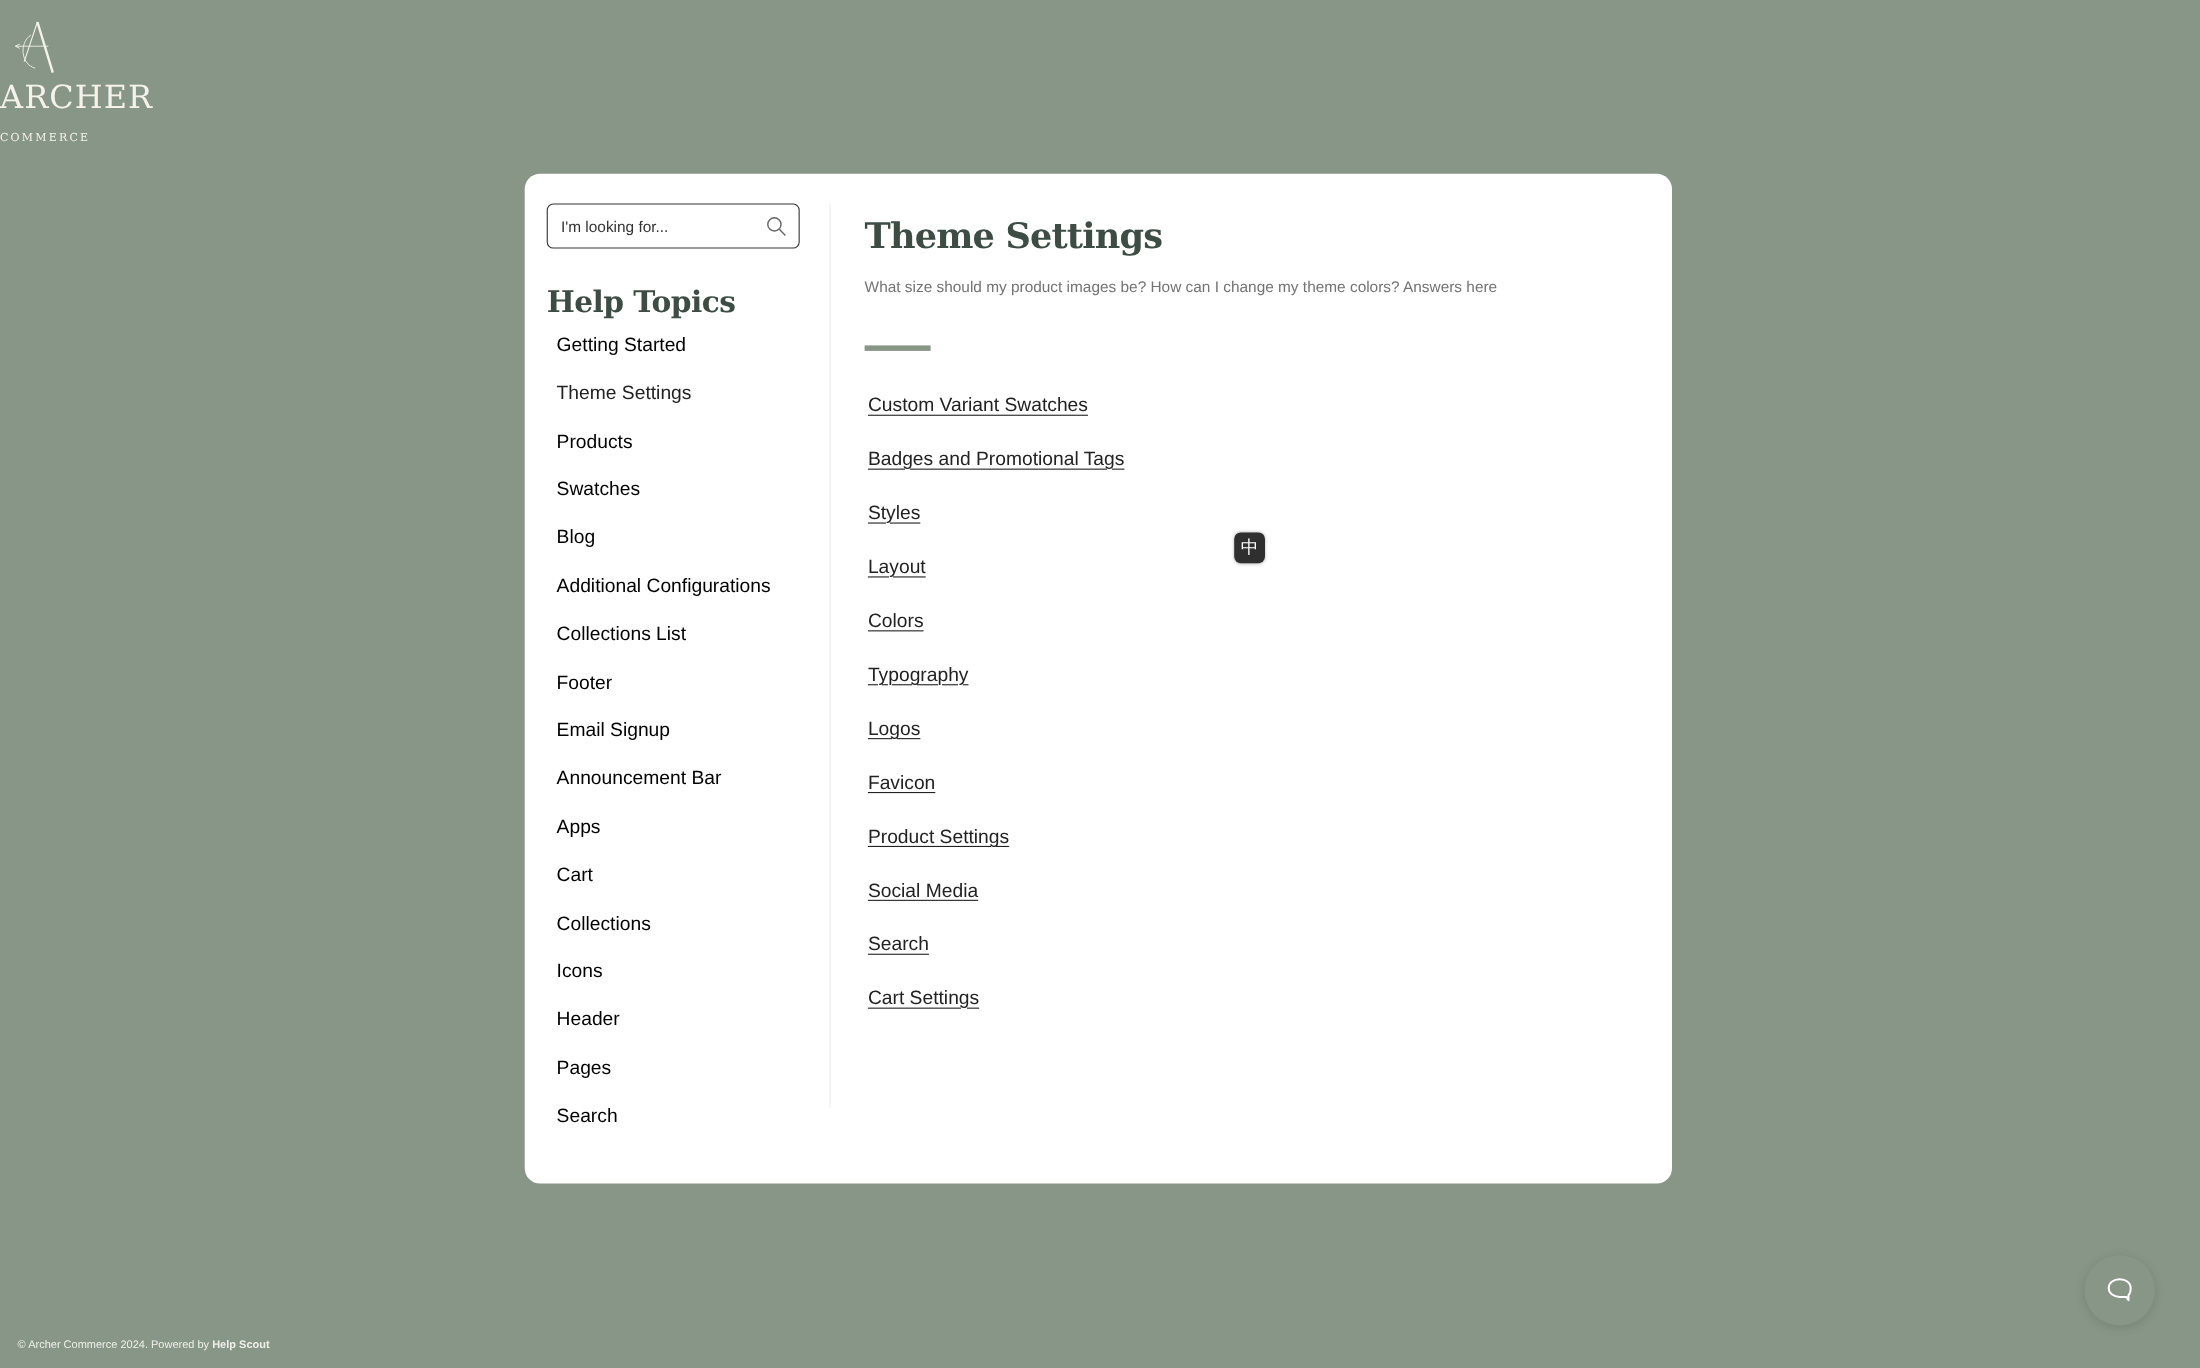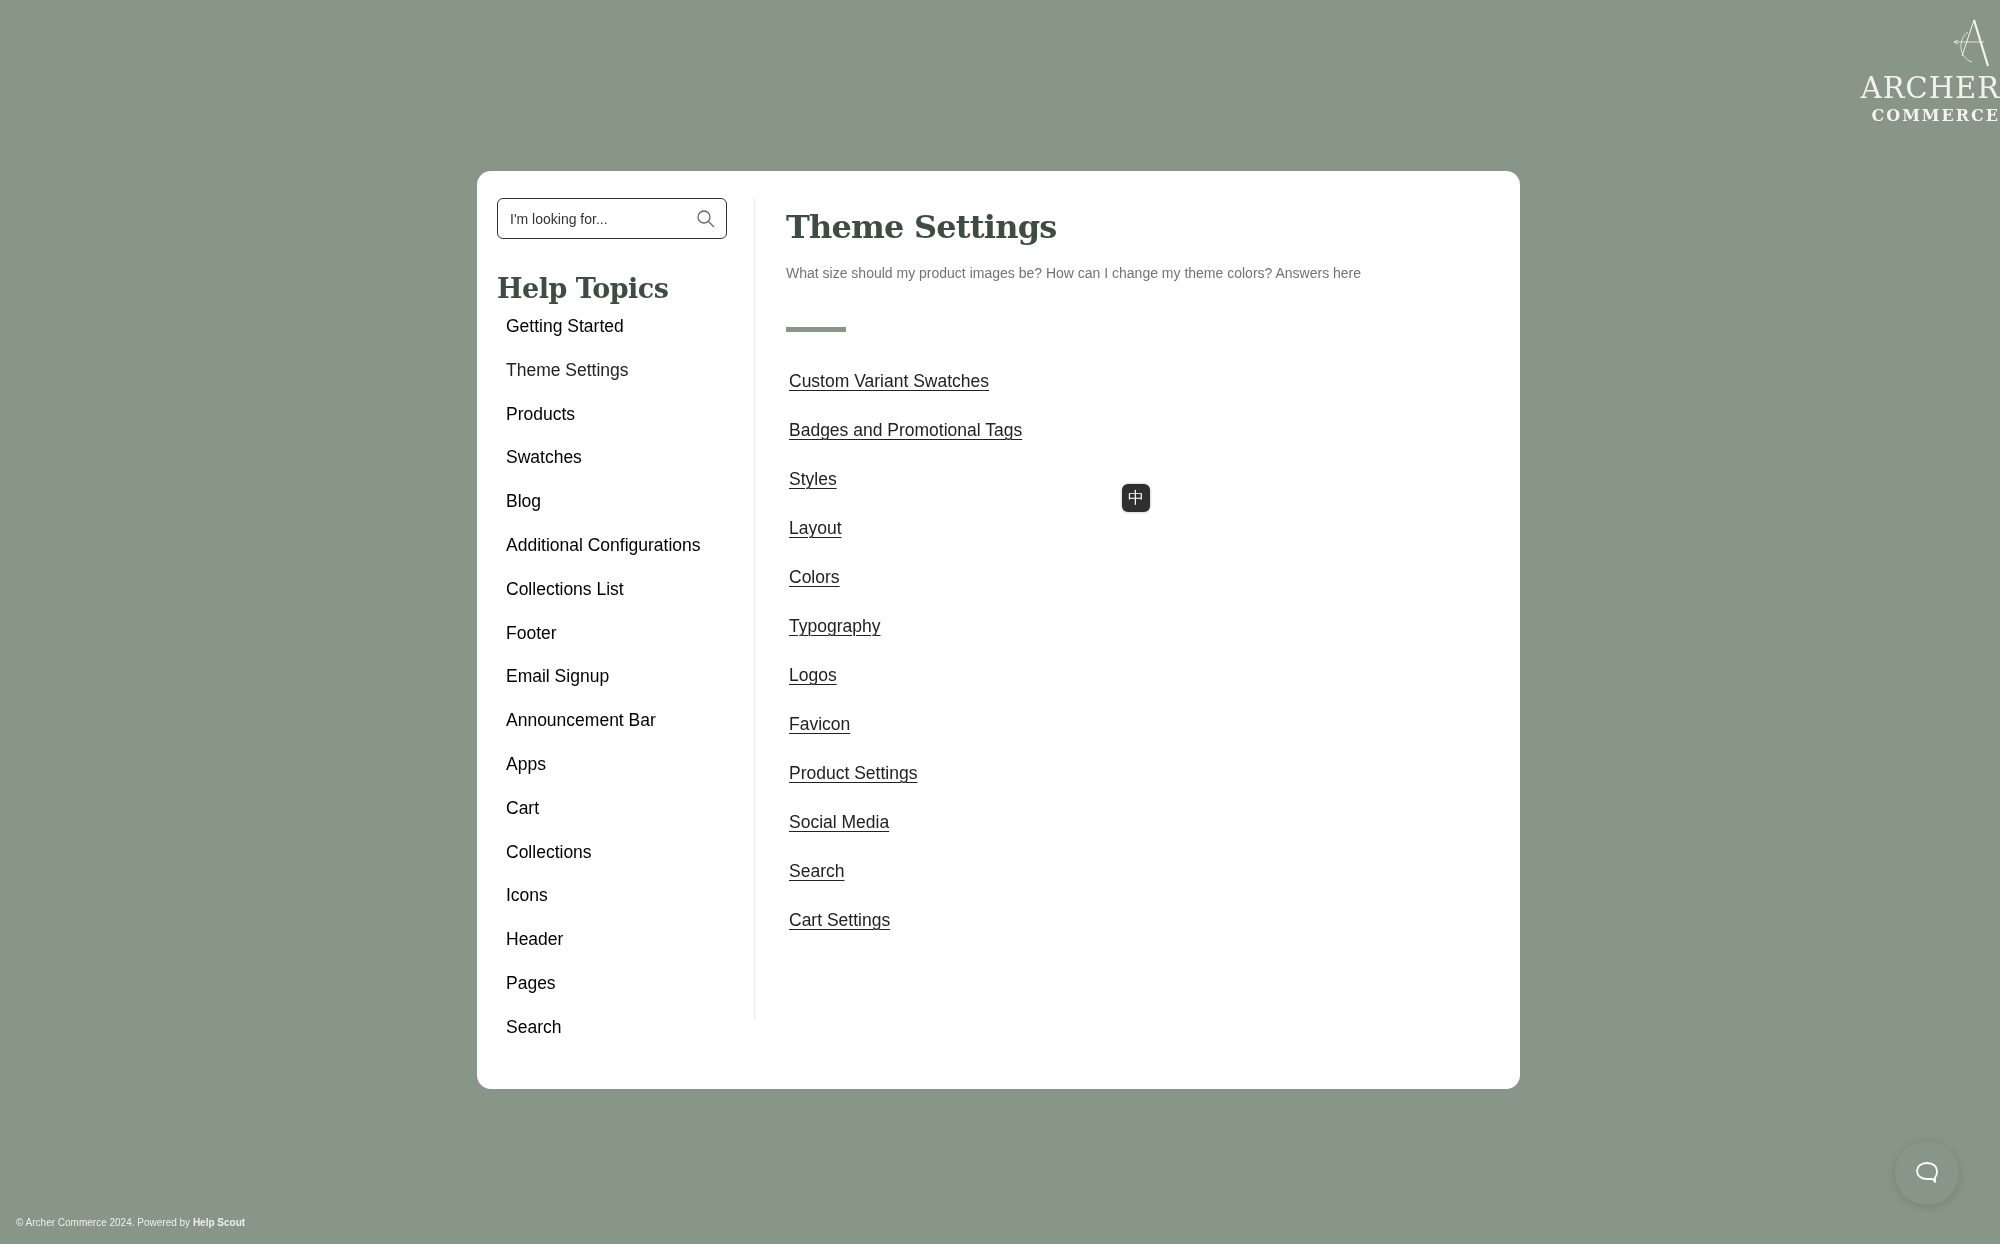--- a/index.html
+++ b/index.html
@@ -5,34 +5,34 @@
     html, body { margin: 0; padding: 0; }
     body {
       width: 2000px; height: 1244px;
       background: #879686;
       position: relative;
       overflow: hidden;
       font-family: "Liberation Sans", "DejaVu Sans", sans-serif;
     }
     .logo {
       position: absolute; left: 0; width: 2000px; top: 18px;
-      display: flex; flex-direction: column; align-items: flex-end;
+      display: flex; flex-direction: column; align-items: flex-start;
       color: #f4f2ea;
     }
     .logo .mark { width: 60px; height: 52px; }
     .logo .name {
       font-family: "DejaVu Serif", serif;
       font-size: 29px; letter-spacing: 1px; margin-top: 2px; line-height: 32px;
     }
     .logo .sub {
       font-family: "DejaVu Serif", serif;
-      font-size: 16px; letter-spacing: 2px; margin-top: 2px; font-weight: bold;
+      font-size: 10px; letter-spacing: 2px; margin-top: 16px;
     }
     .card {
-      position: absolute; left: 477px; top: 171px;
+      position: absolute; left: 477px; top: 158px;
       width: 1043px; height: 918px;
       background: #ffffff; border-radius: 14px;
     }
     .sidebar {
       position: absolute; left: 20px; top: 27px; width: 236px;
     }
     .search-box {
       width: 230px; height: 41px;
       border: 1.5px solid #333; border-radius: 6px;
       display: flex; align-items: center; box-sizing: border-box;

